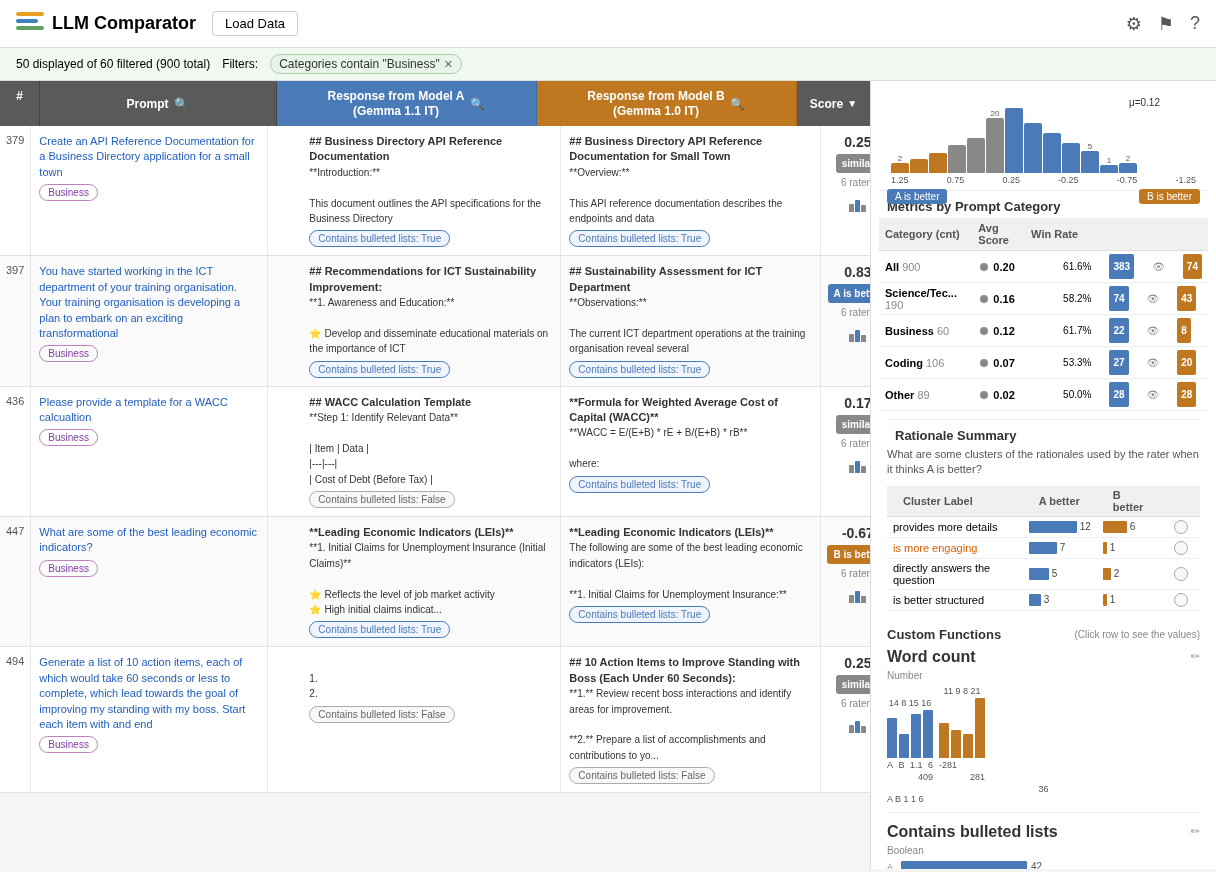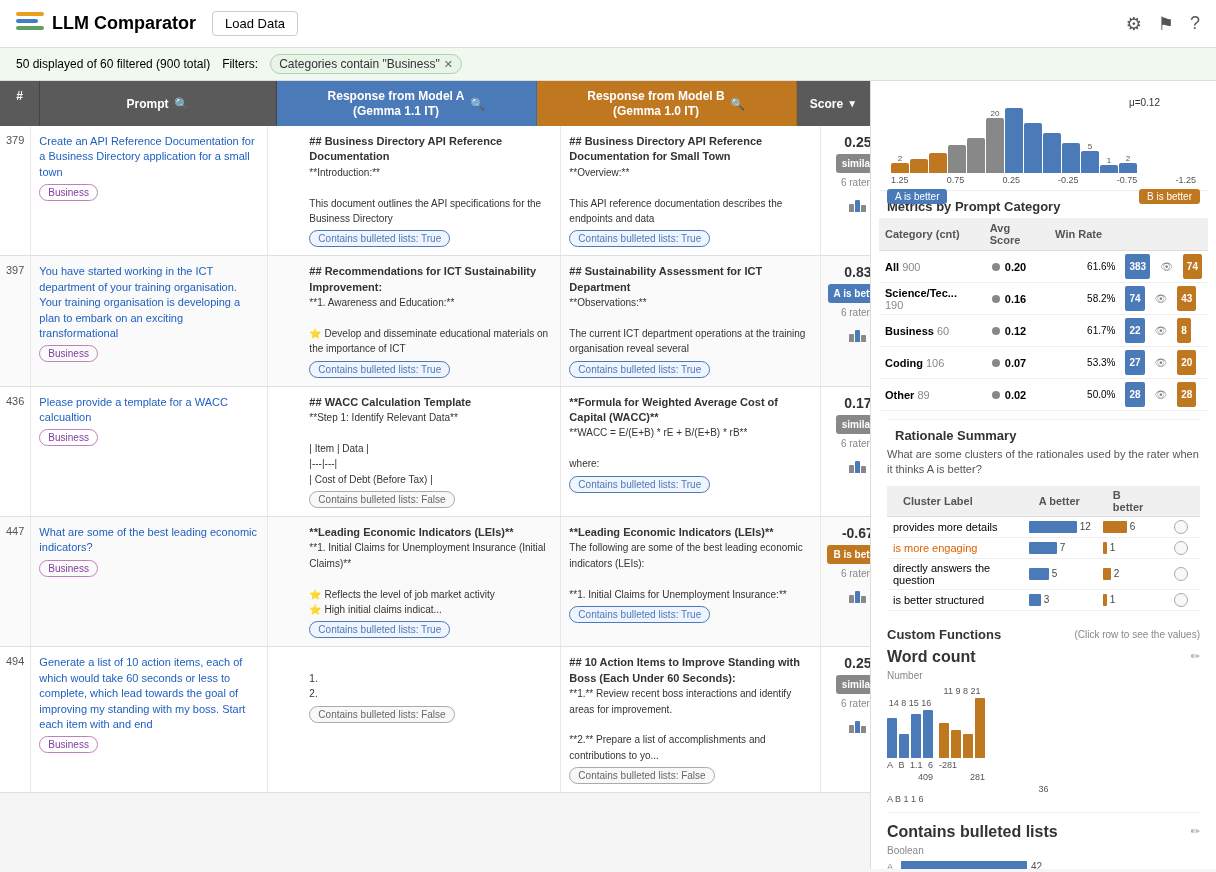--- a/index.html
+++ b/index.html
@@ -96,21 +96,21 @@
     
     .histogram-section { padding: 8px; }
     
     
     .section-title { font-size: 13px; font-weight: bold; color: #333; padding: 8px 8px 4px; border-top: 1px solid #eee; }
     .metrics-table { width: 100%; border-collapse: collapse; font-size: 11px; }
     .metrics-table th { background: #f0f0f0; padding: 4px 6px; text-align: left; font-weight: bold; color: #555; border-bottom: 1px solid #ddd; }
     .metrics-table td { padding: 3px 6px; border-bottom: 1px solid #f0f0f0; vertical-align: middle; }
     .metric-dot { width: 8px; height: 8px; border-radius: 50%; display: inline-block; margin: 0 2px; }
     .dot-neutral { background: #888; }
-    .win-rate-badges { display: flex; align-items: center; gap: 10px; font-size: 10px; margin-left: 32px; }
+    .win-rate-badges { display: flex; align-items: center; gap: 18px; font-size: 10px; margin-left: 32px; }
     .wr-badge { padding: 7px 4px; border-radius: 2px; color: #fff; font-weight: bold; }
     .wr-a { background: #4a7ab8; }
     .wr-b { background: #c07820; }
 
     
     .rationale-section { padding: 8px; }
     .rationale-desc { font-size: 11px; color: #555; margin-bottom: 8px; line-height: 1.4; }
     .rationale-table { width: 100%; font-size: 11px; border-collapse: collapse; }
     .rationale-table th { background: #f0f0f0; padding: 3px 16px; text-align: left; color: #555; font-weight: bold; border-bottom: 1px solid #ddd; }
     .rationale-table td { padding: 3px 6px; border-bottom: 1px solid #f0f0f0; vertical-align: middle; }

